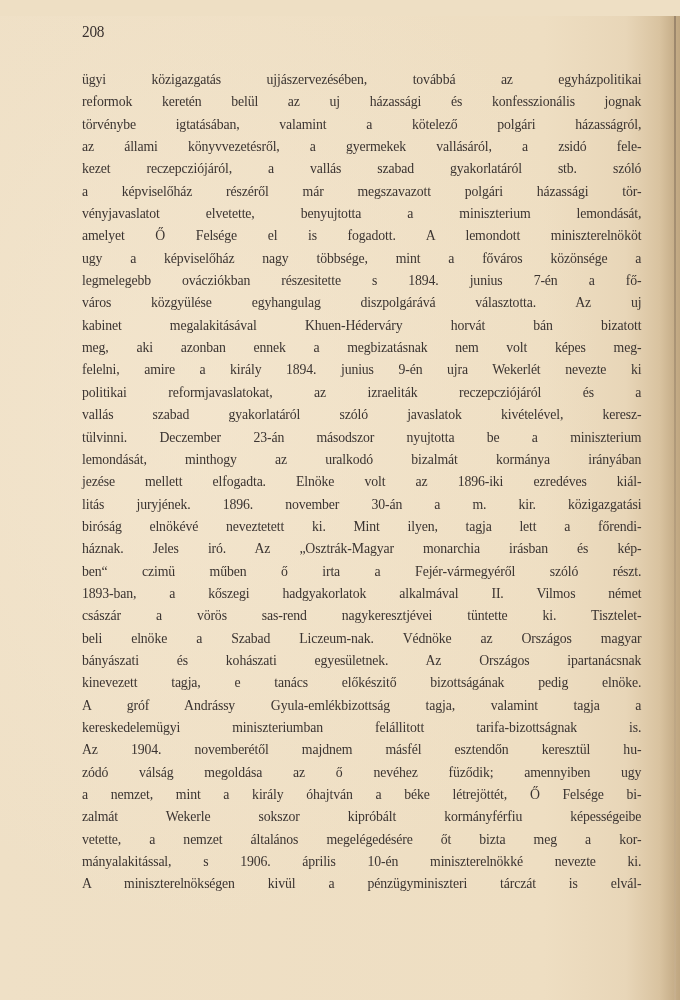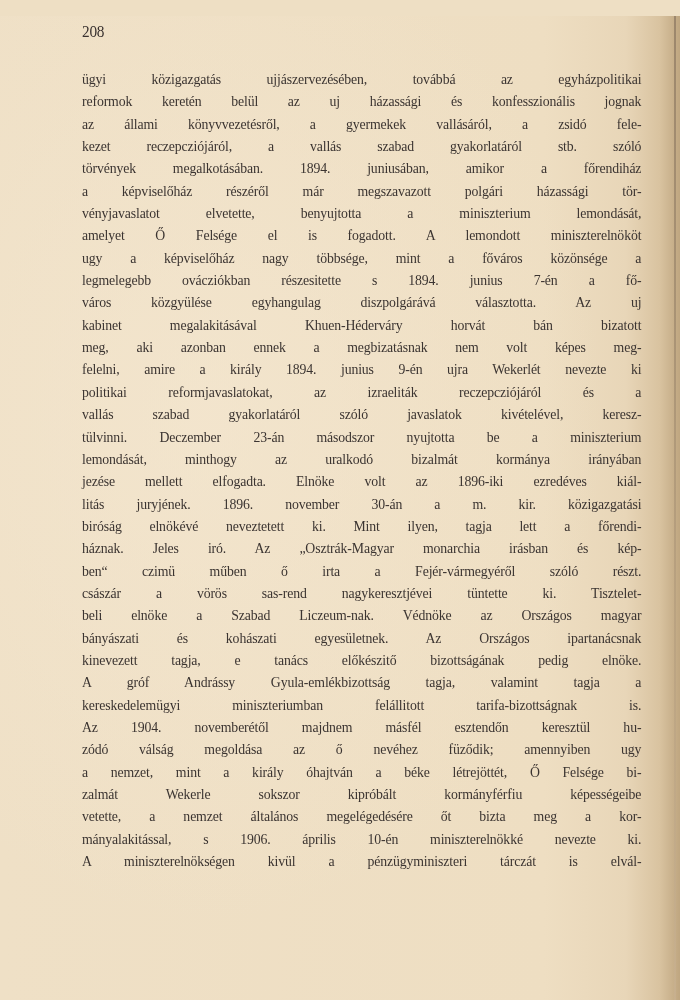--- a/index.html
+++ b/index.html
@@ -80,27 +80,27 @@
   <div class="page-number">208</div>
 
   <div class="body-text" id="body-text">
       <span class="line">
         <span class="line-inner">ügyi közigazgatás ujjászervezésében, továbbá az egyházpolitikai</span>
       </span>
       <span class="line">
         <span class="line-inner">reformok keretén belül az uj házassági és konfesszionális jognak</span>
       </span>
       <span class="line">
+        <span class="line-inner">törvénybe igtatásában, valamint a kötelező polgári házasságról,</span>
+      </span>
+      <span class="line">
         <span class="line-inner">az állami könyvvezetésről, a gyermekek vallásáról, a zsidó fele-</span>
       </span>
       <span class="line">
         <span class="line-inner">kezet reczepcziójáról, a vallás szabad gyakorlatáról stb. szóló</span>
-      </span>
-      <span class="line">
-        <span class="line-inner">törvények megalkotásában. 1894. juniusában, amikor a főrendiház</span>
       </span>
       <span class="line">
         <span class="line-inner">a képviselőház részéről már megszavazott polgári házassági tör-</span>
       </span>
       <span class="line">
         <span class="line-inner">vényjavaslatot elvetette, benyujtotta a miniszterium lemondását,</span>
       </span>
       <span class="line">
         <span class="line-inner">amelyet Ő Felsége el is fogadott. A lemondott miniszterelnököt</span>
       </span>
@@ -143,20 +143,23 @@
       <span class="line">
         <span class="line-inner">biróság elnökévé neveztetett ki. Mint ilyen, tagja lett a főrendi-</span>
       </span>
       <span class="line">
         <span class="line-inner">háznak. Jeles iró. Az „Osztrák-Magyar monarchia irásban és kép-</span>
       </span>
       <span class="line">
         <span class="line-inner">ben“ czimü műben ő irta a Fejér-vármegyéről szóló részt.</span>
       </span>
       <span class="line">
+        <span class="line-inner">1893-ban, a kőszegi hadgyakorlatok alkalmával II. Vilmos német</span>
+      </span>
+      <span class="line">
         <span class="line-inner">császár a vörös sas-rend nagykeresztjévei tüntette ki. Tisztelet-</span>
       </span>
       <span class="line">
         <span class="line-inner">beli elnöke a Szabad Liczeum-nak. Védnöke az Országos magyar</span>
       </span>
       <span class="line">
         <span class="line-inner">bányászati és kohászati egyesületnek. Az Országos ipartanácsnak</span>
       </span>
       <span class="line">
         <span class="line-inner">kinevezett tagja, e tanács előkészitő bizottságának pedig elnöke.</span>

